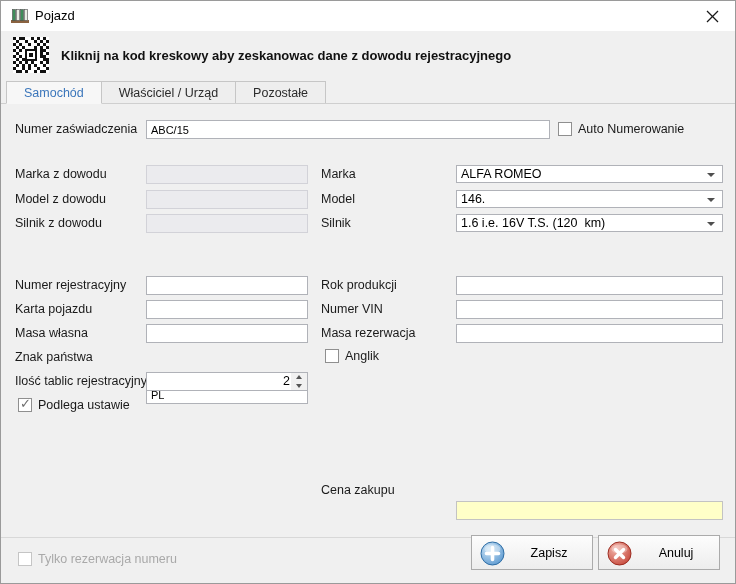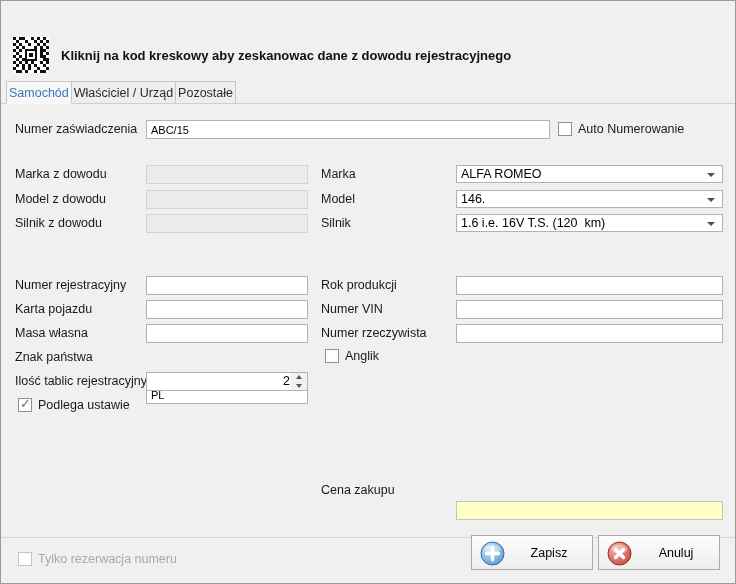--- a/index.html
+++ b/index.html
@@ -13,21 +13,21 @@
   .titlebar{ position:absolute; left:0; top:0; right:0; height:30px; background:#ffffff; }
   .title-text{ position:absolute; left:34px; top:0; height:30px; line-height:30px; font-size:13px; color:#000; }
   .title-icon{ position:absolute; left:10px; top:7px; }
   .close-btn{ position:absolute; right:6px; top:0; width:34px; height:30px; display:flex; align-items:center; justify-content:center; cursor:pointer; }
   
   .qr{ position:absolute; left:12px; top:36px; width:36px; height:36px; }
   .instruction{ position:absolute; left:60px; top:38px; width:660px; height:32px; display:flex; align-items:center; font-size:13px; font-weight:bold; color:#111; }
   
   .tabbar{ position:absolute; left:5px; top:80px; height:23px; display:flex; }
   .tabline{ position:absolute; left:0; right:0; top:102px; height:1px; background:#cfcfcf; }
-  .tab{ height:23px; line-height:22px; padding:0 2px; font-size:12.5px; color:#2b2b2b;
+  .tab{ height:23px; line-height:22px; padding:0 17px; font-size:12.5px; color:#2b2b2b;
         background:#eeeeee; border:1px solid #c6c6c6; border-left:none; cursor:pointer; position:relative; }
   .tab:first-child{ border-left:1px solid #c6c6c6; }
   .tab.active{ background:#f7f7f7; color:#3b76bb; border-bottom:1px solid #f7f7f7; z-index:2; }
   
   .lbl{ position:absolute; height:19px; line-height:19px; font-size:12.5px; color:#1a1a1a; white-space:nowrap; }
   .txt{ position:absolute; height:19px; border:1px solid #b0b2b8; background:#fff; font-family:inherit;
         font-size:11px; color:#000; padding:0 4px; outline:none; }
   .txt.dis{ background:#ebebee; border-color:#d2d2d8; }
   .txt.price{ background:#ffffc8; border-color:#c3c3c3; }
   .combo{ position:absolute; height:18px; border:1px solid #b0b2b8; background:#fff; cursor:pointer; }
@@ -53,20 +53,36 @@
   .btn{ position:absolute; top:534px; width:122px; height:35px; border:1px solid #ababab;
         background:linear-gradient(#fdfdfd,#ededed); cursor:pointer; }
   .btn-label{ position:absolute; left:34px; right:0; top:0; height:35px; line-height:35px; text-align:center; font-size:12.5px; color:#000; }
   .btn-icon{ position:absolute; left:8px; top:5px; }
 </style>
 </head>
 <body>
 
 <div id="window">
 
+  <div class="titlebar">
+    <svg class="title-icon" width="18" height="16" viewBox="0 0 18 16">
+      <rect x="0" y="12" width="18" height="3" fill="#8a6240"></rect>
+      <rect x="1.5" y="1.5" width="3" height="11" fill="#3e8e5a" stroke="#4a4a4a" stroke-width="0.6"></rect>
+      <rect x="5.5" y="1.5" width="3" height="11" fill="#e9efe6" stroke="#4a4a4a" stroke-width="0.6"></rect>
+      <rect x="9.5" y="1.5" width="3" height="11" fill="#3e8e5a" stroke="#4a4a4a" stroke-width="0.6"></rect>
+      <rect x="13.5" y="1.5" width="3" height="11" fill="#e9efe6" stroke="#4a4a4a" stroke-width="0.6"></rect>
+    </svg>
+    <span class="title-text">Pojazd</span>
+    <div class="close-btn">
+      <svg width="13" height="13" viewBox="0 0 13 13">
+        <line x1="1" y1="1" x2="12" y2="12" stroke="#1a1a1a" stroke-width="1.3"></line>
+        <line x1="12" y1="1" x2="1" y2="12" stroke="#1a1a1a" stroke-width="1.3"></line>
+      </svg>
+    </div>
+  </div>
 
   <svg class="qr" width="36" height="36" viewBox="0 0 36 36">
     <rect x="0" y="0" width="36" height="36" fill="#ffffff"></rect>
     <path fill="#111111" d="M0 0h3v3H0z M6 0h3v3H6z M9 0h3v3H9z M18 0h3v3h-3z M24 0h3v3h-3z M30 0h3v3h-3z
       M3 3h3v3H3z M12 3h3v3h-3z M21 3h3v3h-3z M27 3h3v3h-3z M33 3h3v3h-3z
       M0 6h3v3H0z M6 6h3v3H6z M15 6h3v3h-3z M24 6h3v3h-3z M30 6h3v3h-3z
       M3 9h3v3H3z M9 9h3v3H9z M21 9h3v3h-3z M27 9h3v3h-3z M33 9h3v3h-3z
       M0 12h3v3H0z M6 12h3v3H6z M27 12h3v3h-3z M30 12h3v3h-3z
       M3 15h3v3H3z M27 15h3v3h-3z M33 15h3v3h-3z
       M0 18h3v3H0z M6 18h3v3H6z M27 18h3v3h-3z M30 18h3v3h-3z
@@ -122,21 +138,21 @@
   <div class="lbl" style="left:320px;top:275px">Rok produkcji</div>
   <input class="txt" style="left: 455px; top: 275px; width: 267px;" value="">
 
   <div class="lbl" style="left:14px;top:299px">Karta pojazdu</div>
   <input class="txt" style="left: 145px; top: 299px; width: 162px;" value="">
   <div class="lbl" style="left:320px;top:299px">Numer VIN</div>
   <input class="txt" style="left: 455px; top: 299px; width: 267px;" value="">
 
   <div class="lbl" style="left:14px;top:323px">Masa własna</div>
   <input class="txt" style="left: 145px; top: 323px; width: 162px;" value="">
-  <div class="lbl" style="left:320px;top:323px">Numer rzeczywista</div>
+  <div class="lbl" style="left:320px;top:323px">Masa rezerwacja</div>
   <input class="txt" style="left: 455px; top: 323px; width: 267px;" value="">
 
   <div class="lbl" style="left:14px;top:347px">Znak państwa</div>
   <input class="txt" style="left: 145px; top: 347px; width: 162px; margin-top: 37px;" value="PL">
   <div class="cb" style="left:324px;top:348px"></div>
   <div class="cb-lbl" style="left:344px;top:348px">Anglik</div>
 
   <div class="lbl" style="left:14px;top:371px">Ilość tablic rejestracyjnych</div>
   <div class="spin-wrap" style="left:145px;top:371px;width:162px">
     <div class="spin-value">2</div>

